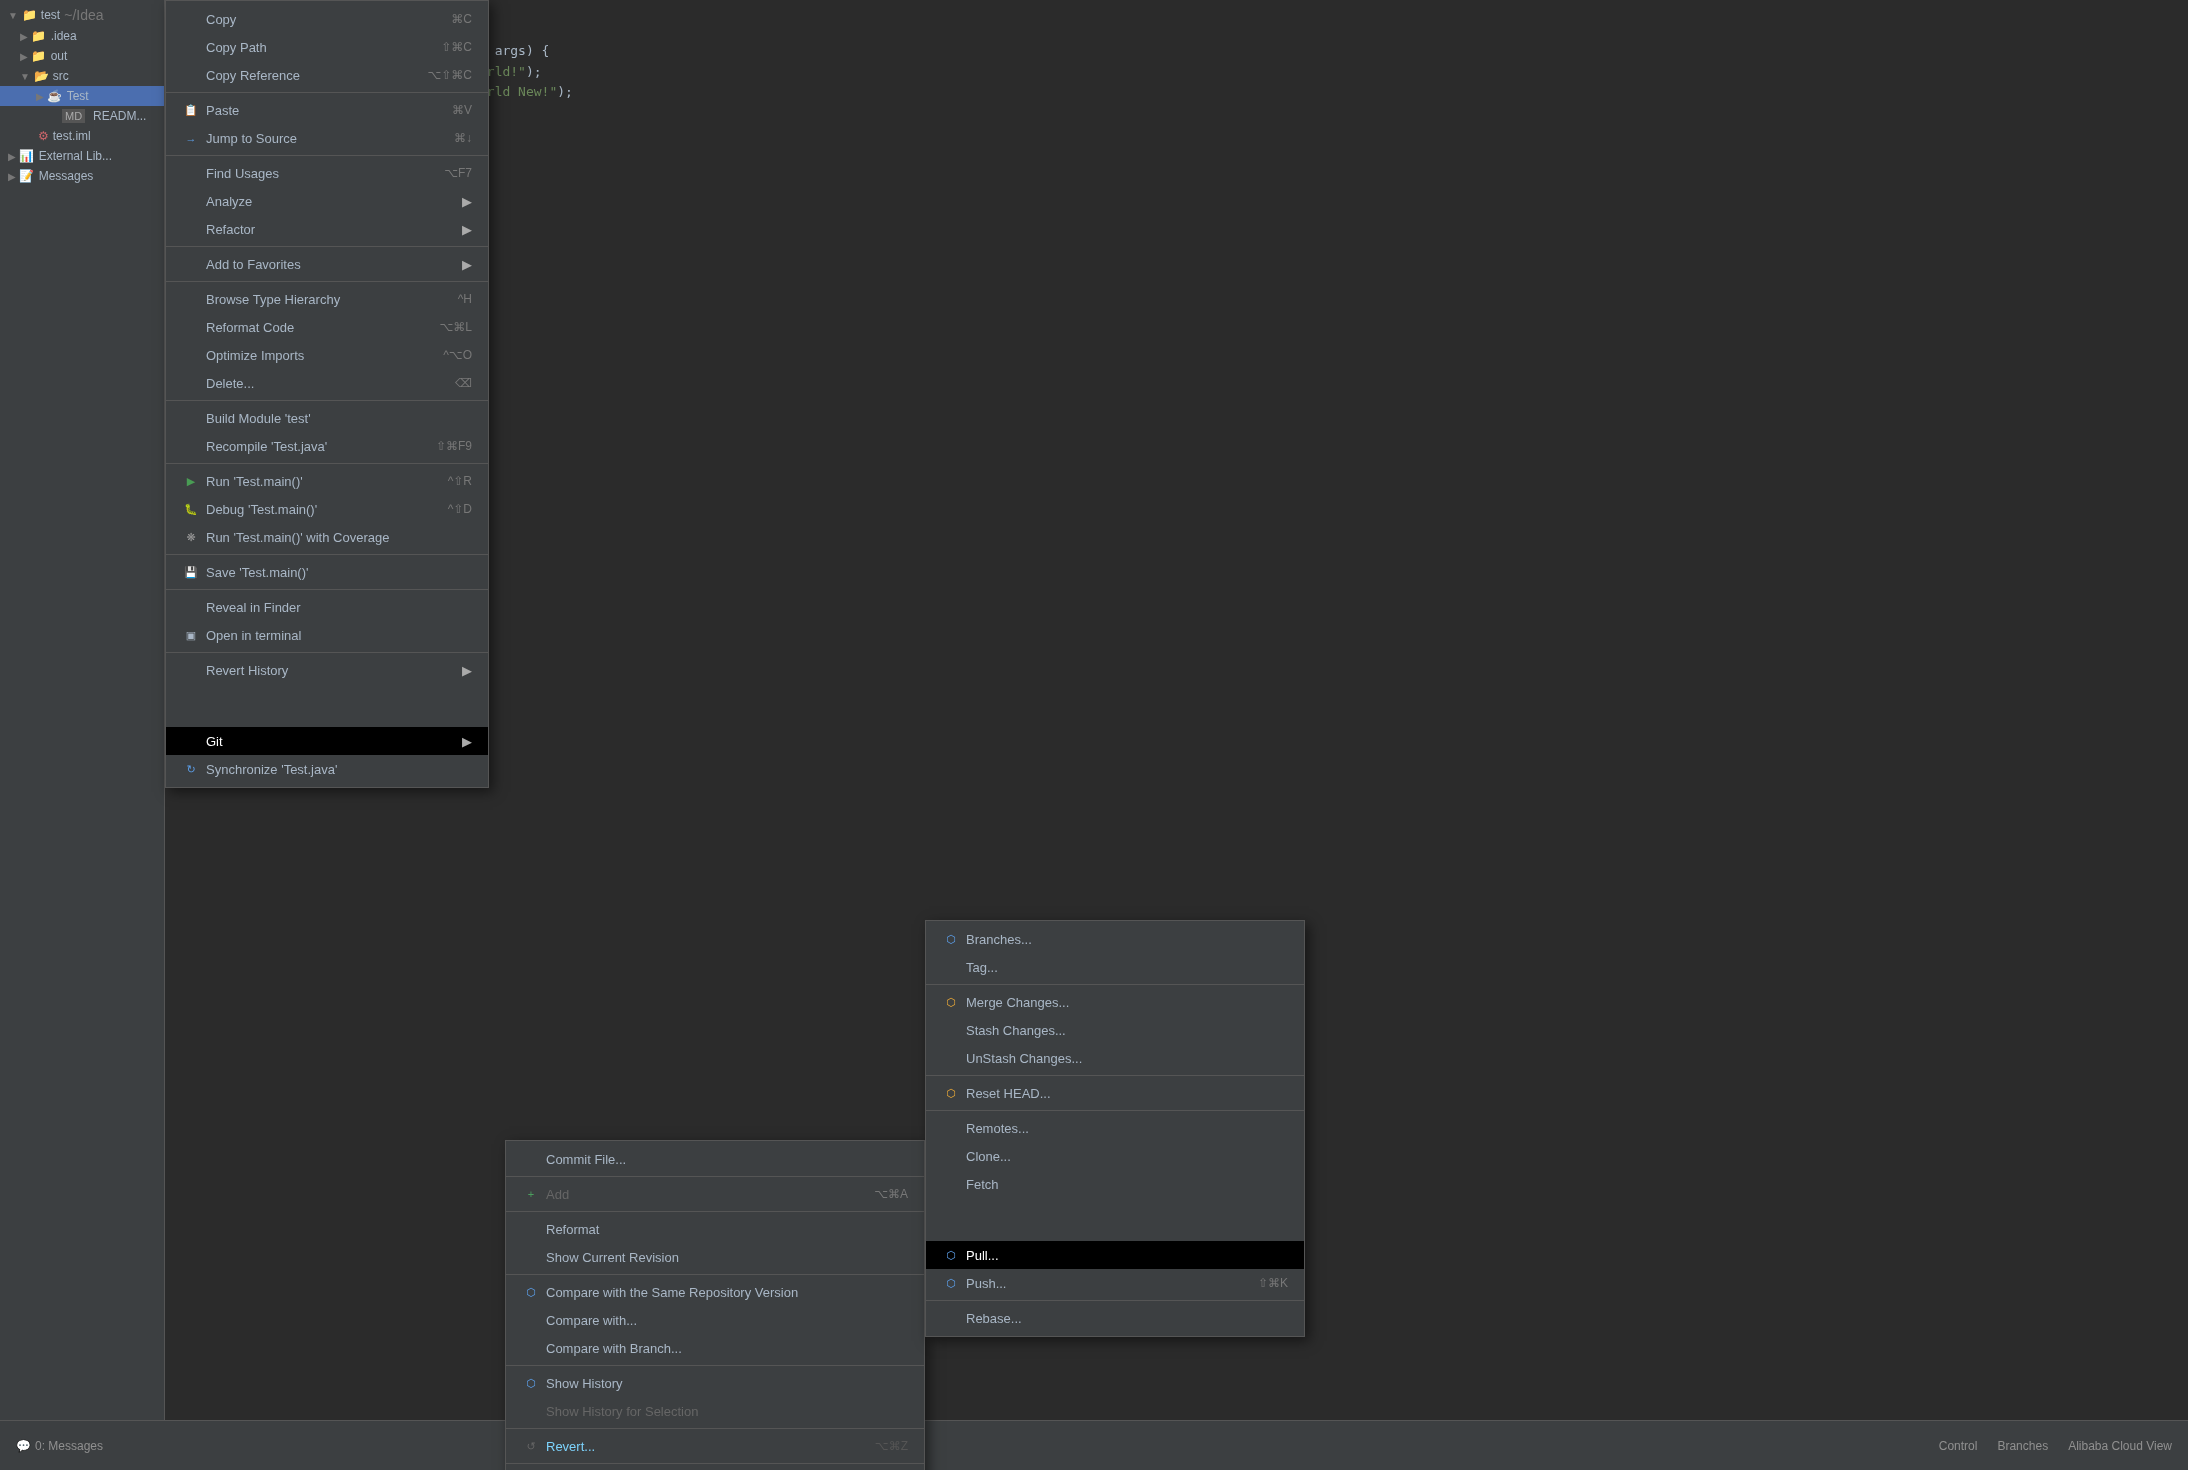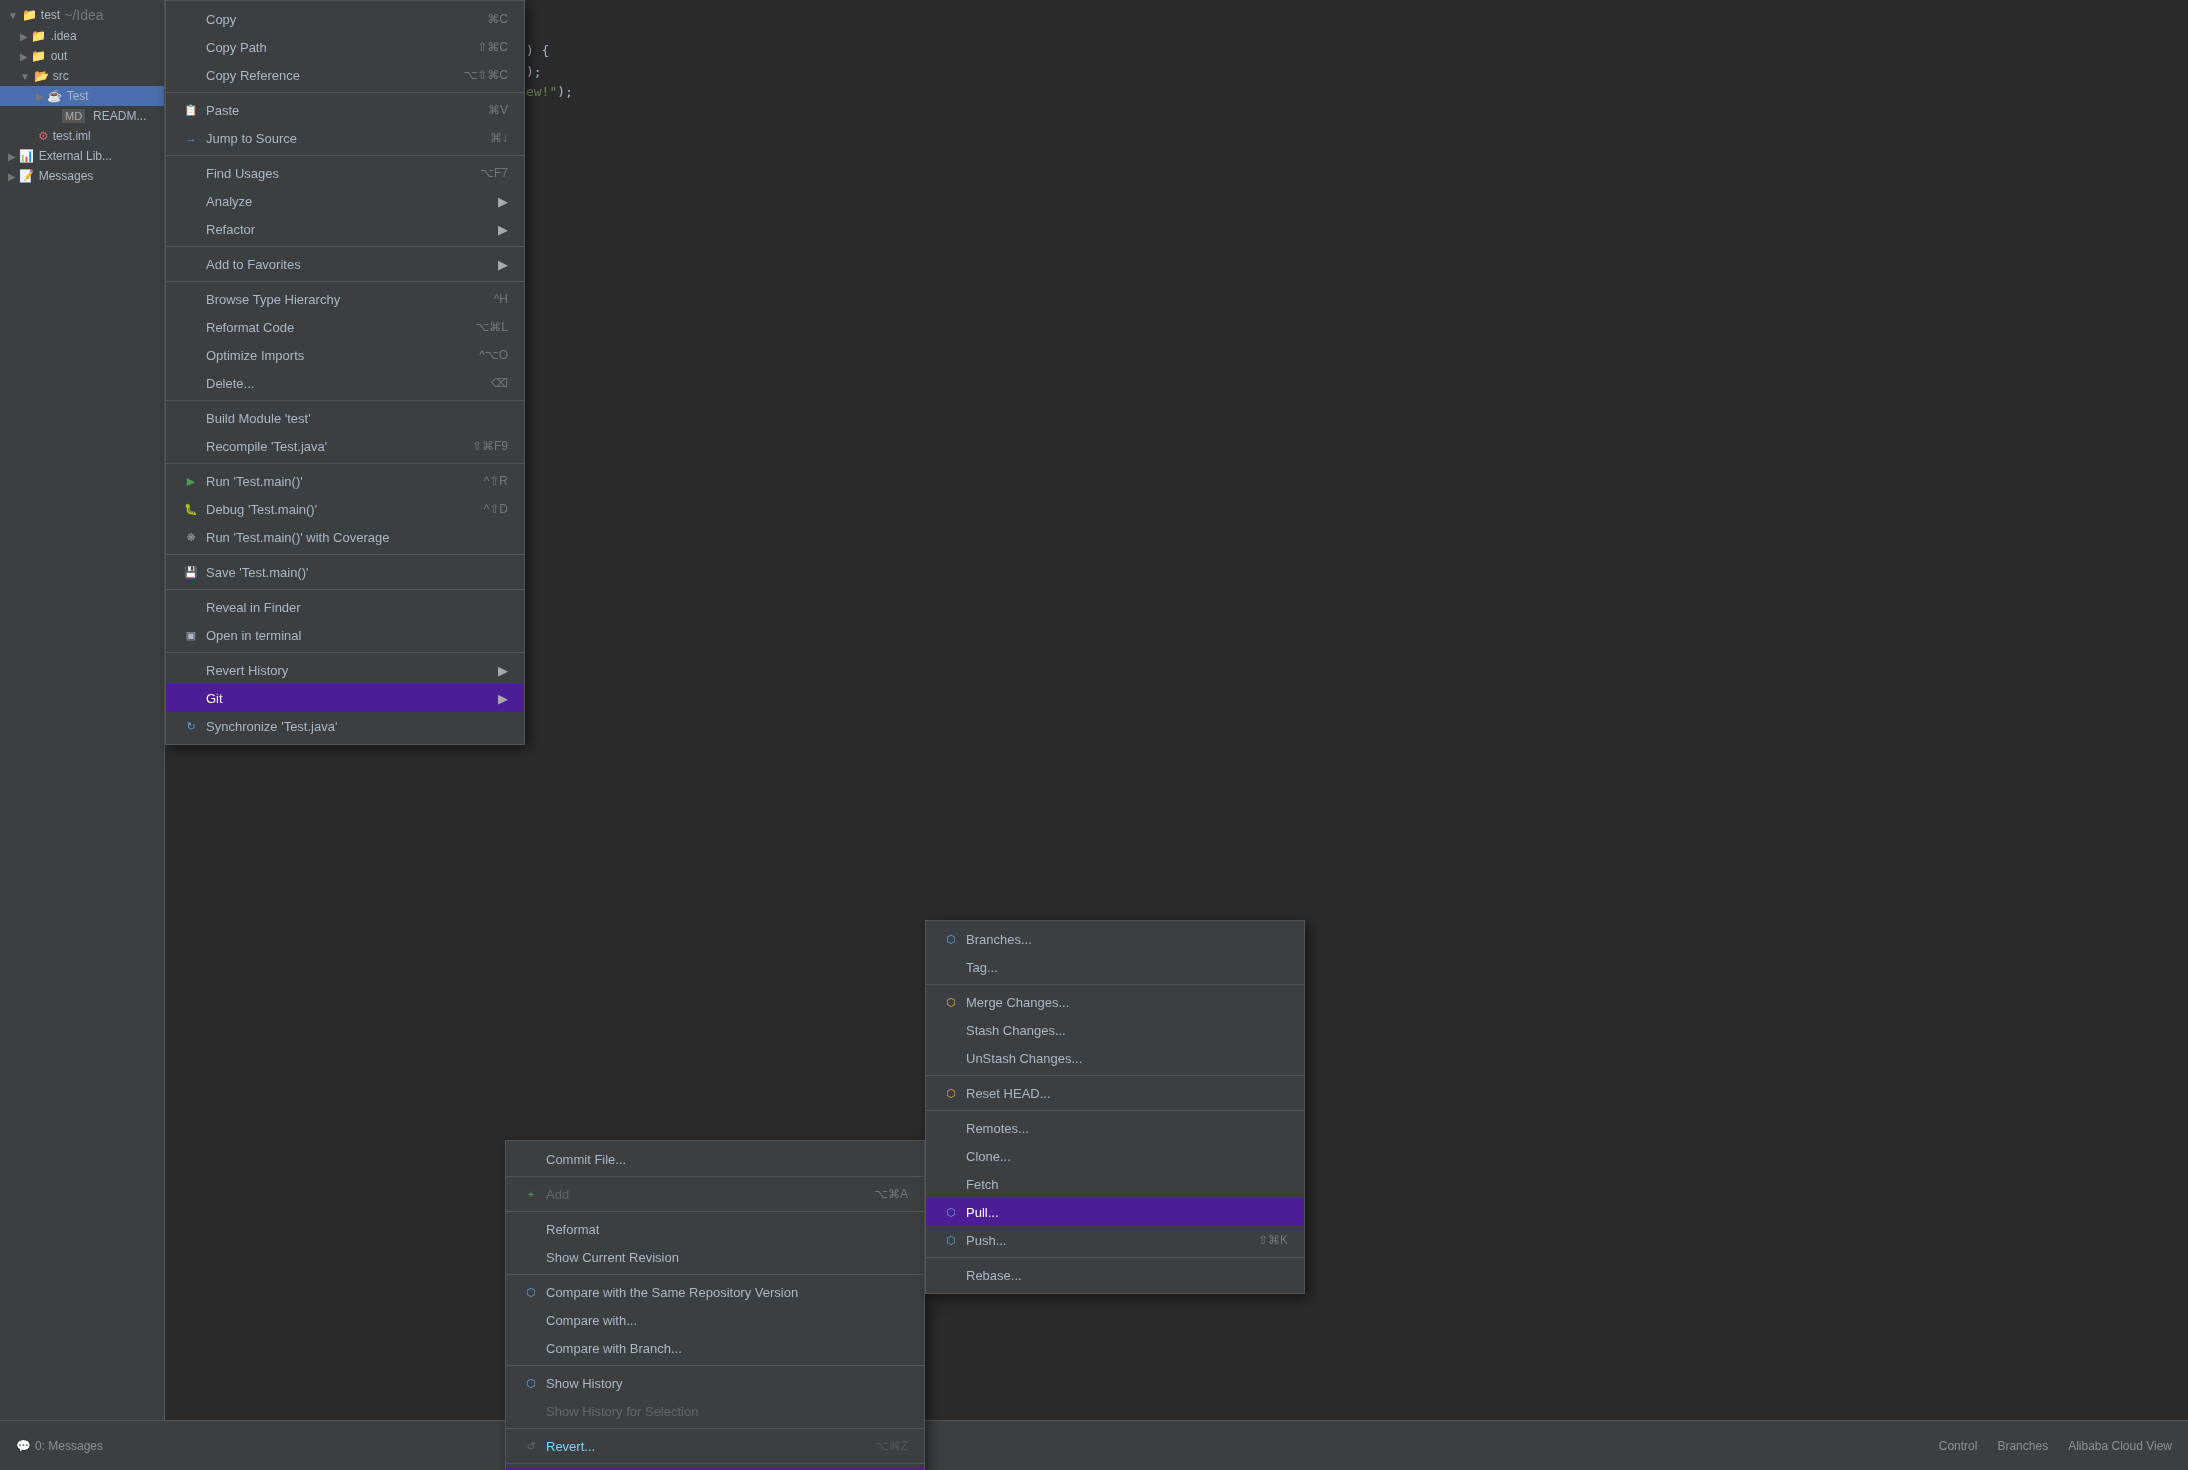--- a/index.html
+++ b/index.html
@@ -84,40 +84,41 @@
       gap: 20px;
       color: #909090;
       font-size: 12px;
     }
 
     
     .context-menu {
       position: absolute;
       top: 0;
       left: 165px;
-      width: 360px;
+      width: 324px;
       background: #3c3f41;
       border: 1px solid #555;
       box-shadow: 4px 4px 12px rgba(0,0,0,0.5);
       z-index: 100;
       padding: 4px 0;
     }
     .menu-item {
       display: flex;
       align-items: center;
       justify-content: space-between;
       padding: 5px 16px;
       cursor: pointer;
       color: #a9b7c6;
       font-size: 13px;
       white-space: nowrap;
     }
     .menu-item.active, .menu-item.highlighted {
-      background: #4c1d95;
+      background: #000000;
       color: #fff;
+      margin-top: 43px;
     }
     .menu-item.disabled {
       color: #666;
     }
     .menu-item .shortcut {
       color: #777;
       font-size: 12px;
       margin-left: 24px;
     }
     .menu-item .arrow {

